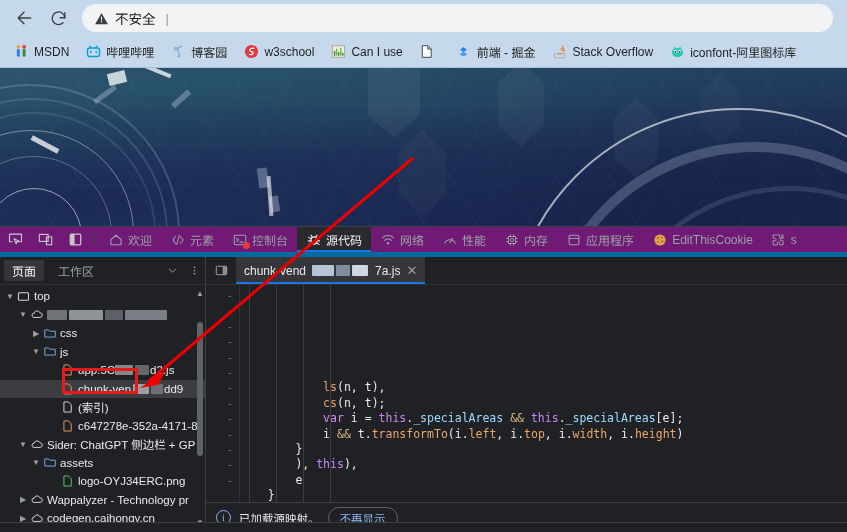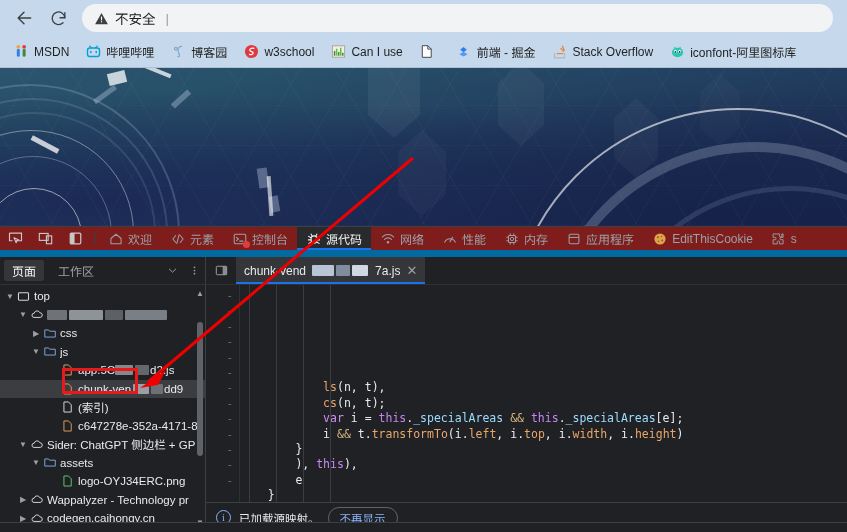--- a/index.html
+++ b/index.html
@@ -50,22 +50,22 @@
   .ring { position:absolute; border-radius:50%; border:1px solid rgba(255,255,255,.40); }
   .ringsoft { position:absolute; border-radius:50%; border:2px solid rgba(200,212,232,.20); }
   .shard { position:absolute; background:rgba(255,255,255,.75); }
   .shard.dim { background:rgba(190,203,226,.38); }
 
   
   .devtools { position:absolute; left:0; right:0; bottom:0; top:226px;
               background:#202124; display:flex; flex-direction:column;
               border-top:1px solid #3c4043; }
 
-  .dt-tabbar { height:30px; display:flex; align-items:stretch; background:#7f1d1d;
-               border-bottom:7px solid #0369a1; overflow:hidden; flex:0 0 30px; }
+  .dt-tabbar { height:30px; display:flex; align-items:stretch; background:#701a75;
+               border-bottom:5px solid #0369a1; overflow:hidden; flex:0 0 30px; }
   .dt-iconbtn { width:30px; display:flex; align-items:center; justify-content:center;
                 color:#c6c8ca; cursor:pointer; flex:0 0 30px; }
   .dt-divider { width:1px; background:#3c4043; margin:6px 4px; flex:0 0 1px; }
   .dt-tab { display:flex; align-items:center; gap:5px; padding:0 9px; font-size:12px;
             color:#9aa0a6; cursor:pointer; white-space:nowrap; position:relative; flex:0 0 auto; }
   .dt-tab.active { color:#f1f3f4; background:#292a2d; }
   .dt-tab.active::after { content:""; position:absolute; left:0; right:0; bottom:0; height:2px;
                           background:#1a73e8; }
   .dt-tab .ti { width:15px; height:15px; display:flex; align-items:center; justify-content:center;
                 flex:0 0 15px; }

